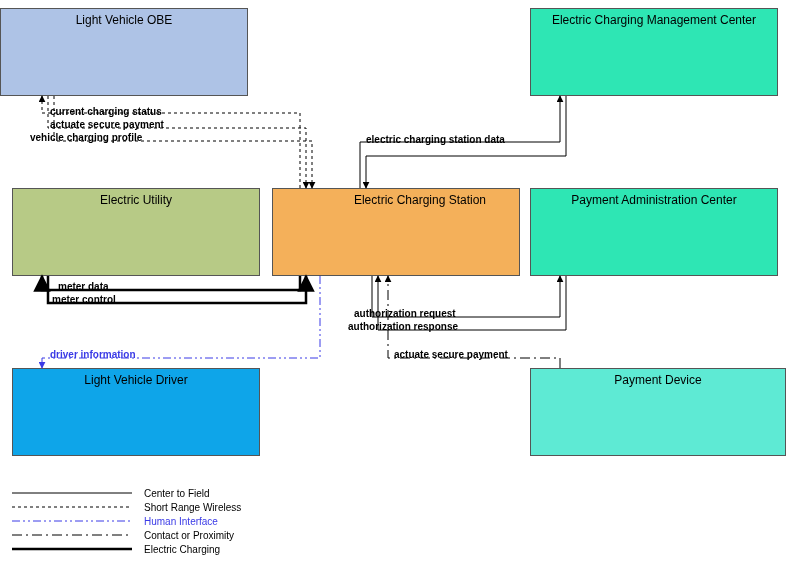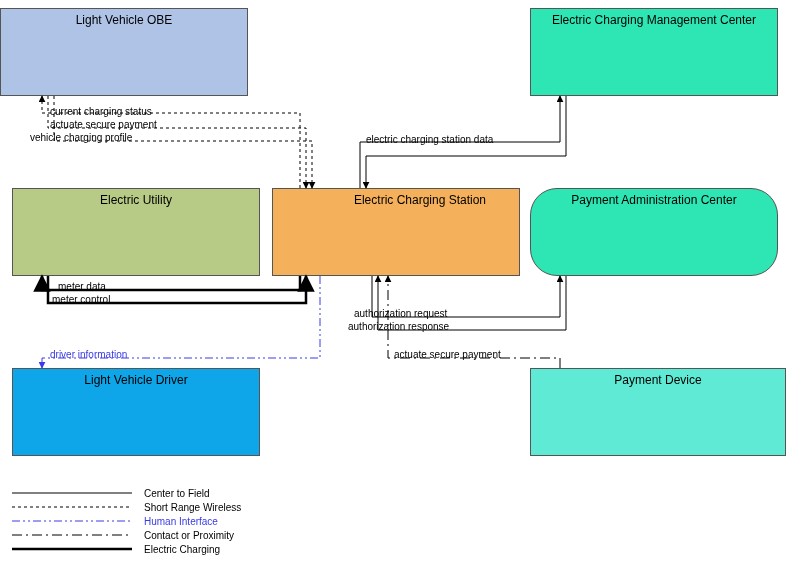--- a/index.html
+++ b/index.html
@@ -18,20 +18,21 @@
     position: absolute;
     border: 1px solid #555;
     text-align: center;
     padding-top: 4px;
     box-sizing: border-box;
   }
   .label {
     position: absolute;
     font-size: 10px;
     white-space: nowrap;
+    font-weight: bold;
   }
   svg.conns {
     position: absolute;
     left: 0; top: 0;
     width: 789px; height: 562px;
     pointer-events: none;
   }
   .legend {
     position: absolute;
     left: 12px;
@@ -65,21 +66,21 @@
   </div>
 
   <div class="box" style="left: 12px; top: 188px; width: 248px; height: 88px; background: rgb(183, 202, 134);">
     <span>Electric Utility</span>
   </div>
 
   <div class="box" style="left: 272px; top: 188px; width: 248px; height: 88px; background: rgb(244, 176, 90); padding-left: 48px;">
     <span>Electric Charging Station</span>
   </div>
 
-  <div class="box" style="left: 530px; top: 188px; width: 248px; height: 88px; background: rgb(46, 230, 180); border-radius: 27px;">
+  <div class="box" style="left: 530px; top: 188px; width: 248px; height: 88px; background: rgb(46, 230, 180);">
     <span>Payment Administration Center</span>
   </div>
 
   <div class="box" style="left: 12px; top: 368px; width: 248px; height: 88px; background: #0ea5e9;">
     <span>Light Vehicle Driver</span>
   </div>
 
   <div class="box" style="left: 530px; top: 368px; width: 256px; height: 88px; background: #5eead4;">
     <span>Payment Device</span>
   </div>

